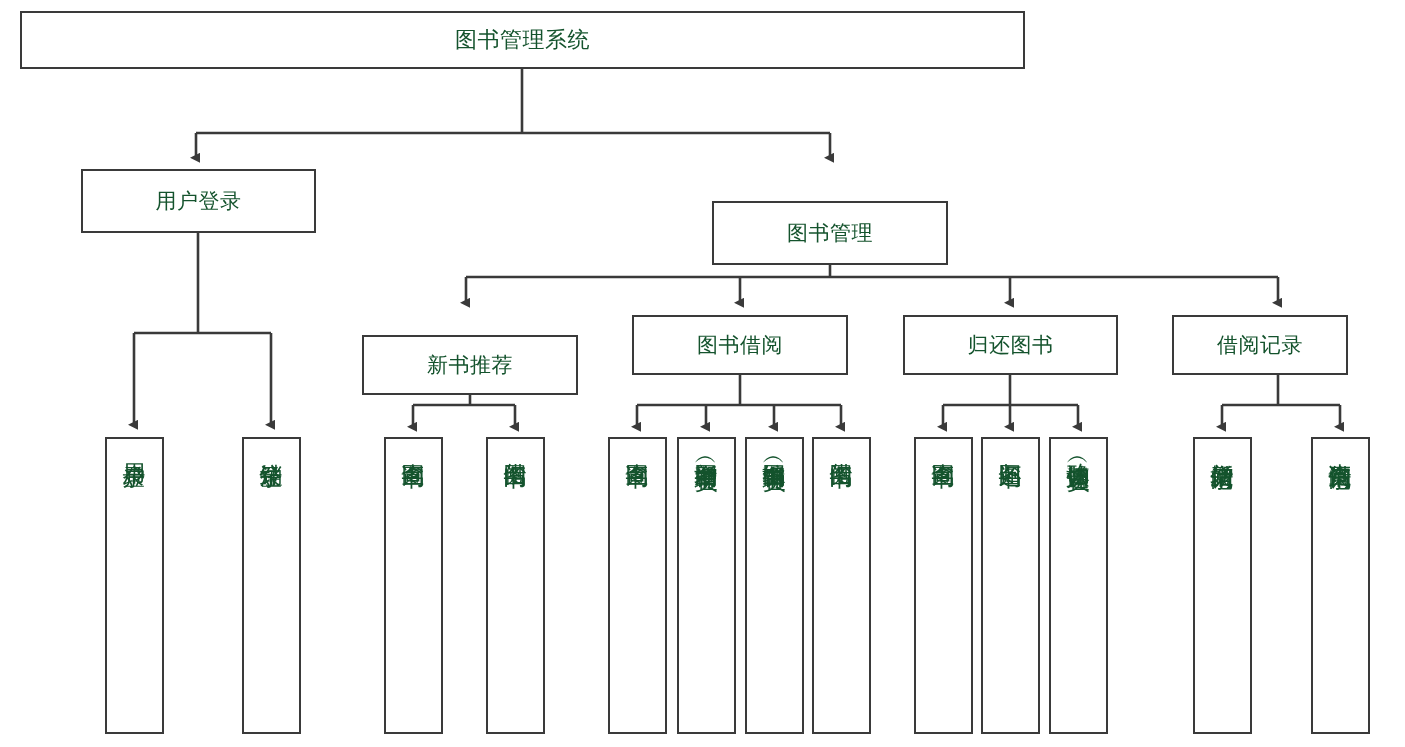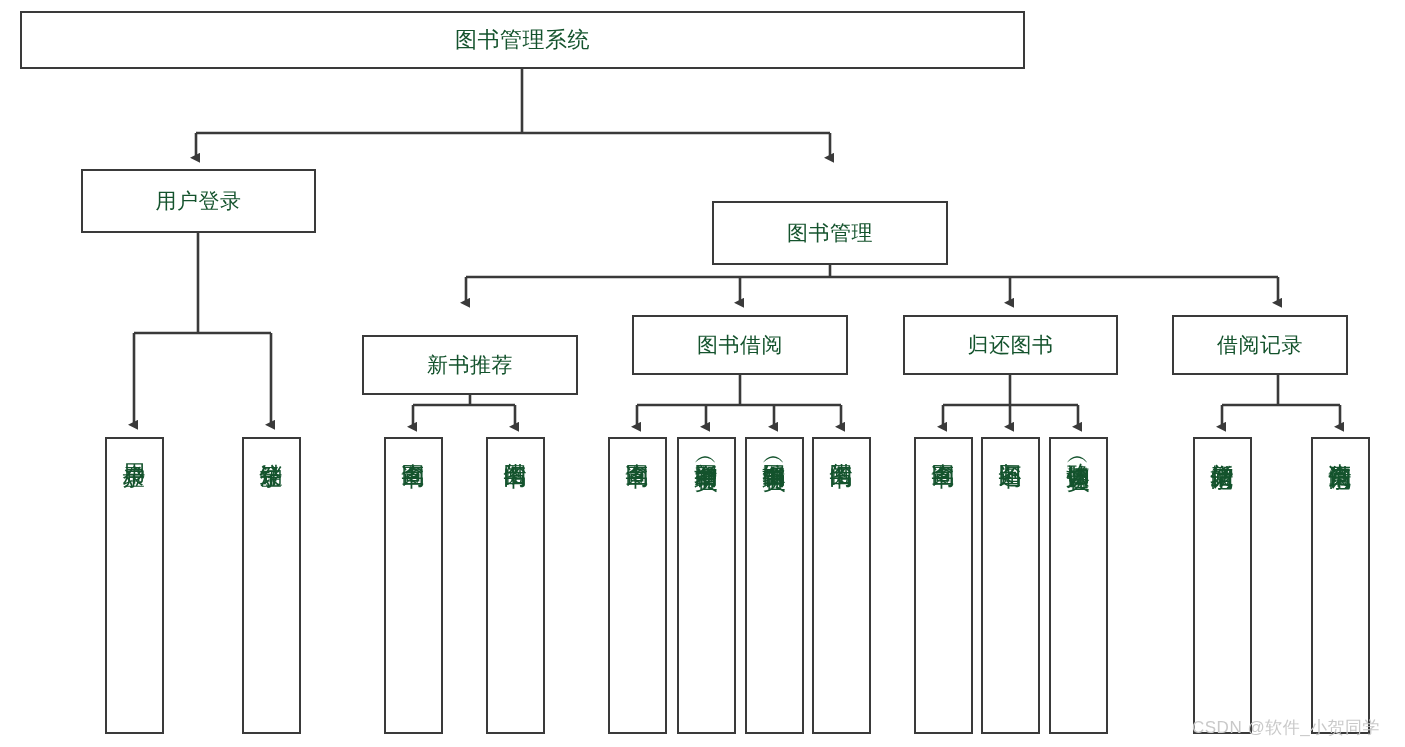--- a/index.html
+++ b/index.html
@@ -191,15 +191,14 @@
     <span class="label">确认归还（管理员）</span>
   </div>
 
   <div class="node vert" style="left:1193px; top:437px; width:59px; height:297px;">
     <span class="label">新增借阅记录</span>
   </div>
   <div class="node vert" style="left:1311px; top:437px; width:59px; height:297px;">
     <span class="label">查询借阅记录</span>
   </div>
 
-  <div class="watermark" style="left:1192px; top:716px;">CSDN @软件_小贺同学</div>
 
 </div>
 
 </body></html>

